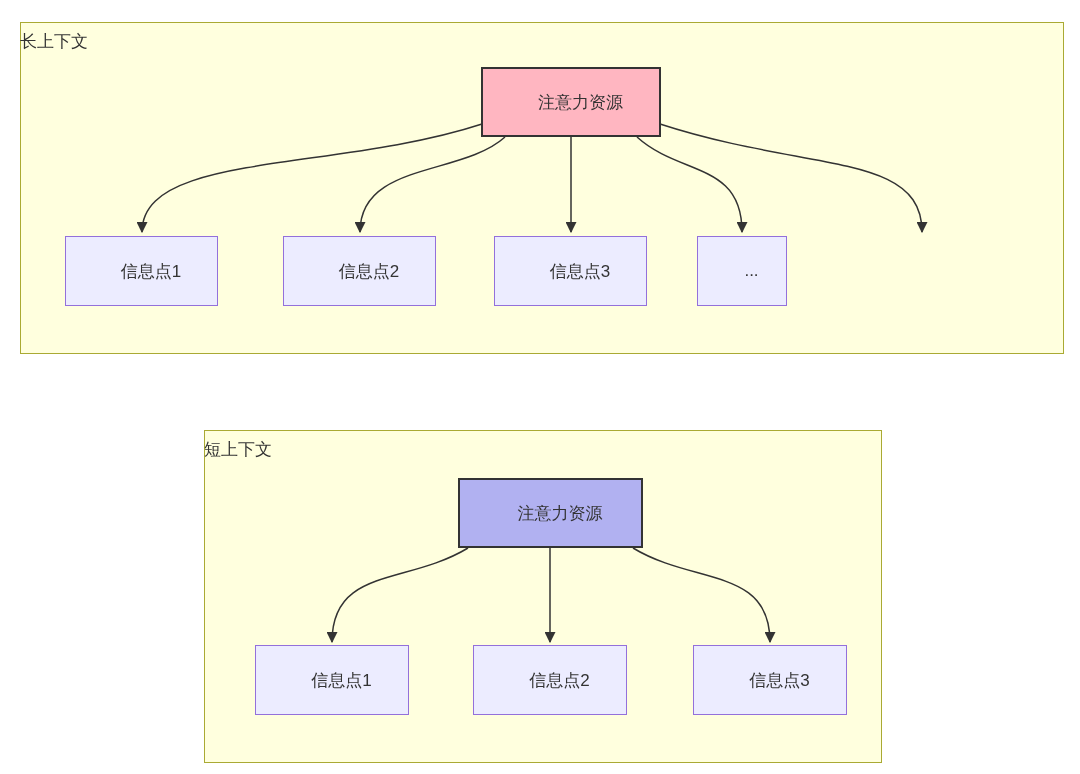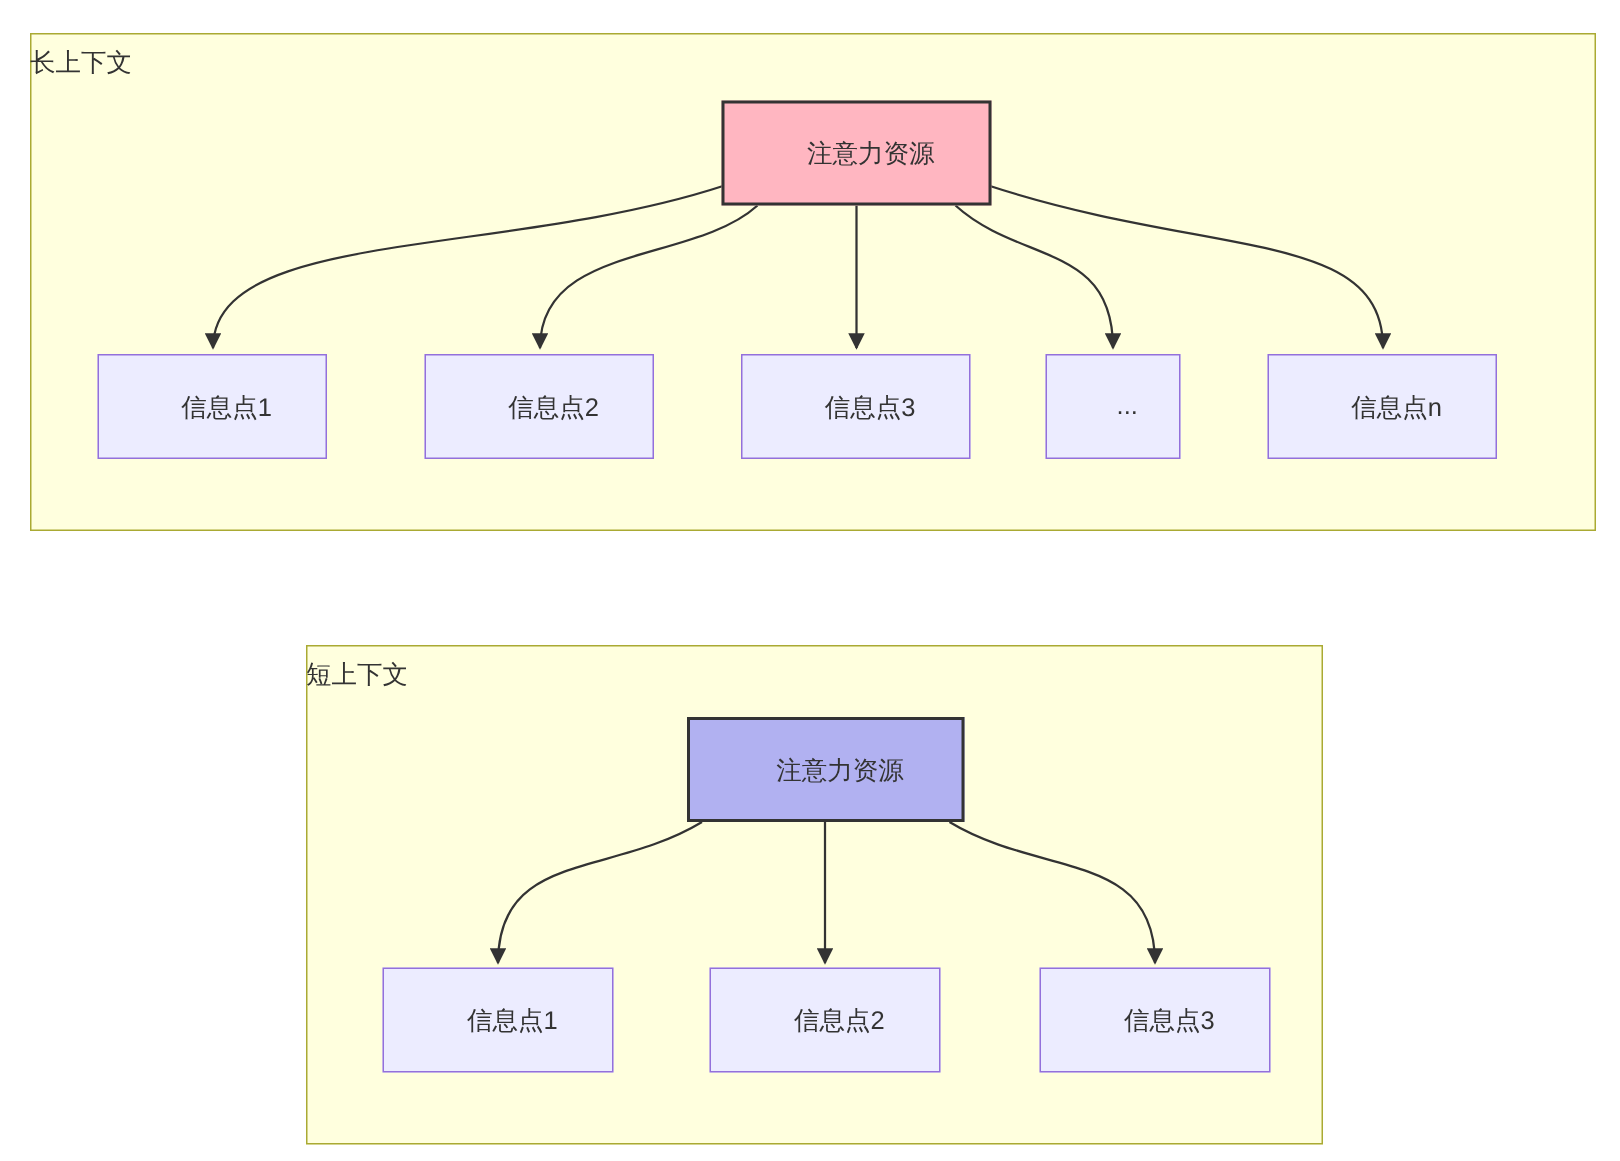--- a/index.html
+++ b/index.html
@@ -83,21 +83,20 @@
     <path class="edge" d="M 550 548 L 550 642" marker-end="url(#arrow)"></path>
     <path class="edge" d="M 633 548 C 694 585, 770 567, 770 642" marker-end="url(#arrow)"></path>
   </svg>
 
   <div class="node attn" style="left:481px; top:67px; width:180px; height:70px;">注意力资源</div>
 
   <div class="node" style="left:65px;  top:236px; width:153px; height:70px;">信息点1</div>
   <div class="node" style="left:283px; top:236px; width:153px; height:70px;">信息点2</div>
   <div class="node" style="left:494px; top:236px; width:153px; height:70px;">信息点3</div>
   <div class="node" style="left:697px; top:236px; width:90px;  height:70px;">...</div>
-  <div class="node" style="left:845px; top:236px; width:153px; height:70px;">信息点n</div>
 
   <div class="node attn-short" style="left:458px; top:478px; width:185px; height:70px;">注意力资源</div>
 
   <div class="node" style="left:255px; top:645px; width:154px; height:70px;">信息点1</div>
   <div class="node" style="left:473px; top:645px; width:154px; height:70px;">信息点2</div>
   <div class="node" style="left:693px; top:645px; width:154px; height:70px;">信息点3</div>
 
 </div>
 
 </body></html>

